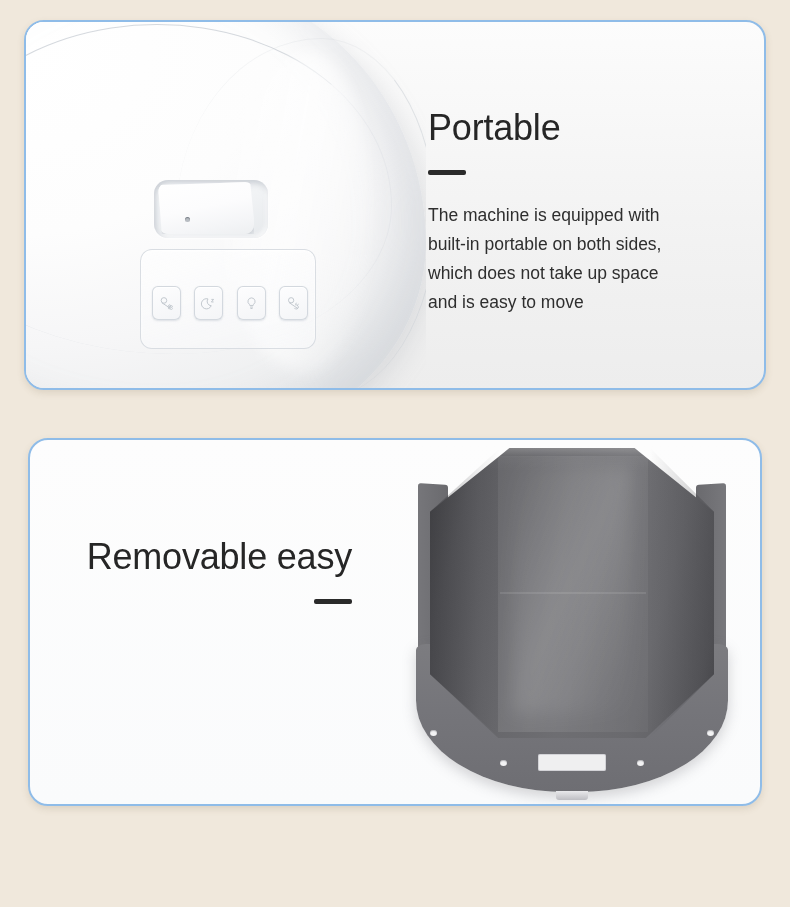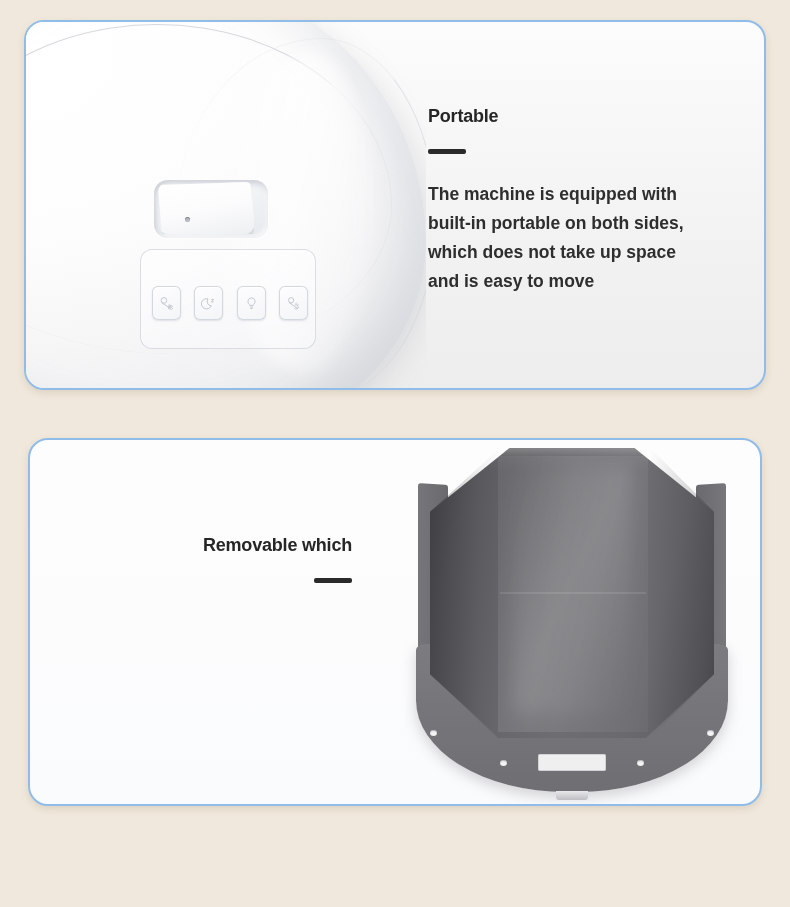--- a/index.html
+++ b/index.html
@@ -47,39 +47,39 @@
     top: 438px;
     width: 734px;
     height: 368px;
     background: linear-gradient(180deg, #FDFDFD 0%, #FAFBFC 100%);
   }
 
   
   .text-block { position: absolute; }
 
   .feature-title {
-    font-size: 18px;
-    font-weight: 700;
+    font-size: 36px;
+    font-weight: 400;
     color: #262626;
     letter-spacing: -0.2px;
     line-height: 1.2;
     white-space: nowrap;
   }
 
   .divider {
     width: 38px;
     height: 5px;
     background: #2A2A2A;
     border-radius: 2px;
     margin-top: 21px;
   }
 
   .feature-desc {
     font-size: 17.5px;
-    font-weight: 700;
+    font-weight: 400;
     color: #2E2E2E;
     line-height: 1.66;
     margin-top: 26px;
     white-space: pre-line;
   }
 
   
   #portable-text { left: 402px; top: 84px; width: 330px; text-align: left; }
   #portable-text .divider { margin-left: 0; }
 
@@ -461,21 +461,21 @@
 built-in portable on both sides,
 which does not take up space
 and is easy to move</div>
     </div>
 
   </div>
 
   <div class="card" id="card-removable">
 
     <div class="text-block" id="removable-text">
-      <div class="feature-title">Removable which</div>
+      <div class="feature-title">Removable easy</div>
       <div class="divider"></div>
     </div>
 
     <div class="drawer-stage">
       <div class="drawer-wing left"></div>
       <div class="drawer-wing right"></div>
 
       <div class="drawer-flange">
         <span class="flange-hole h1"></span>
         <span class="flange-hole h2"></span>

